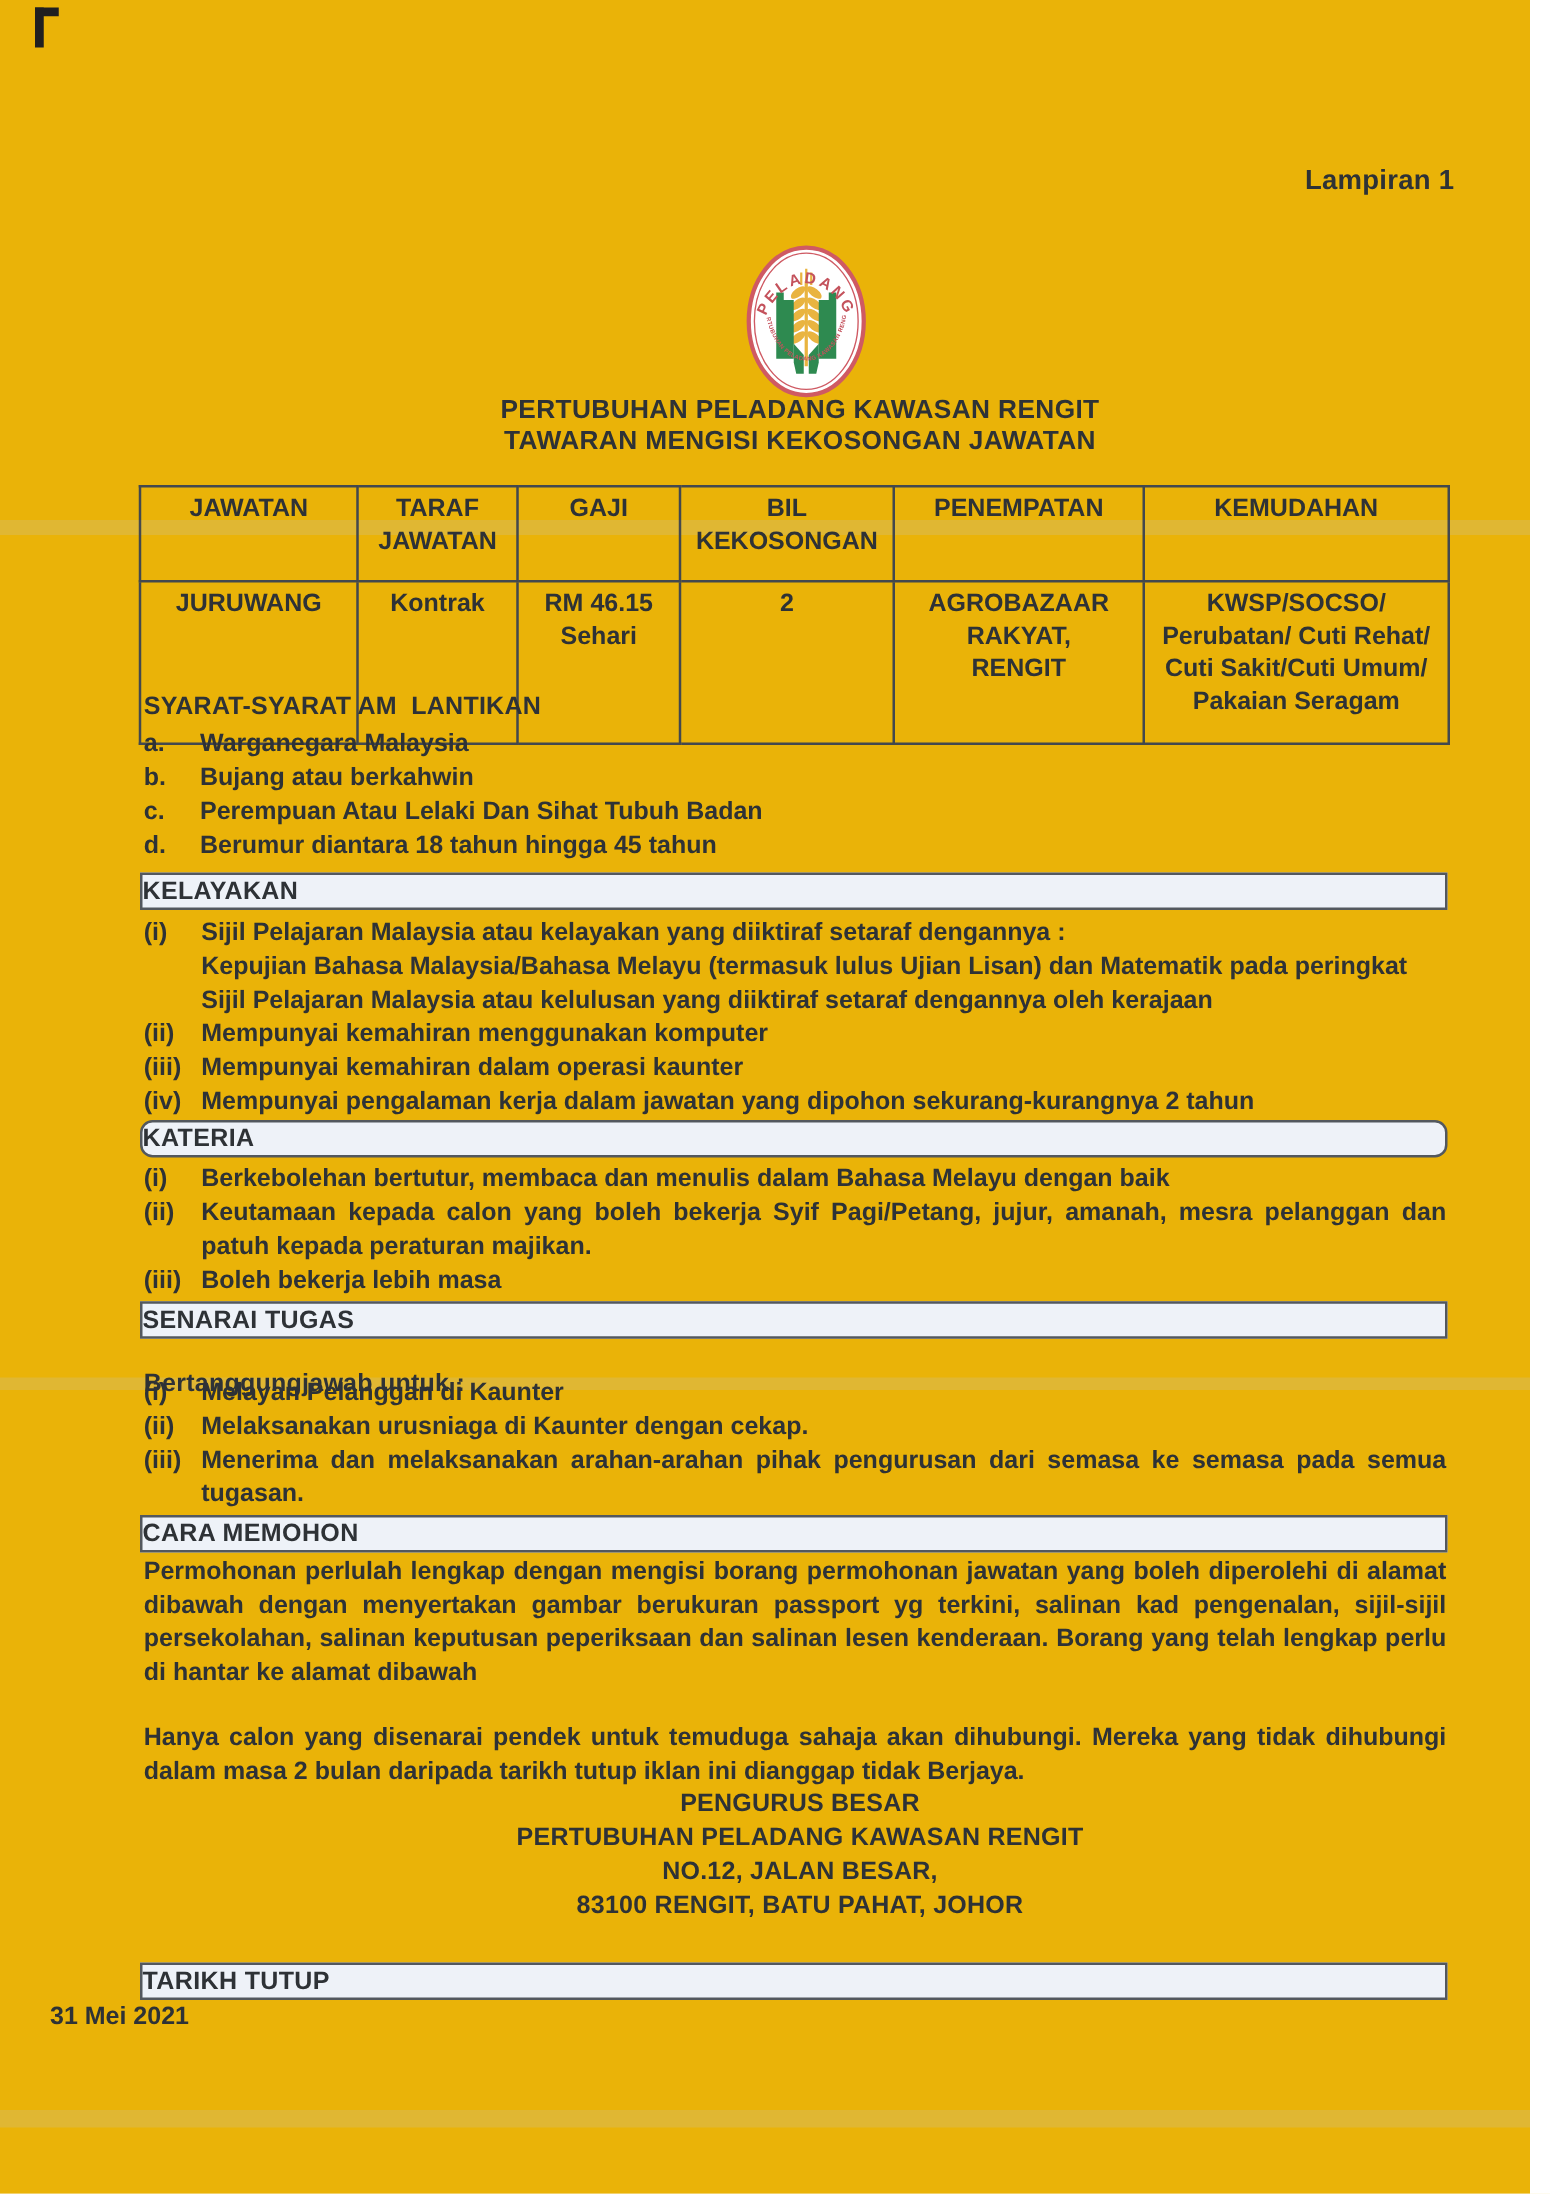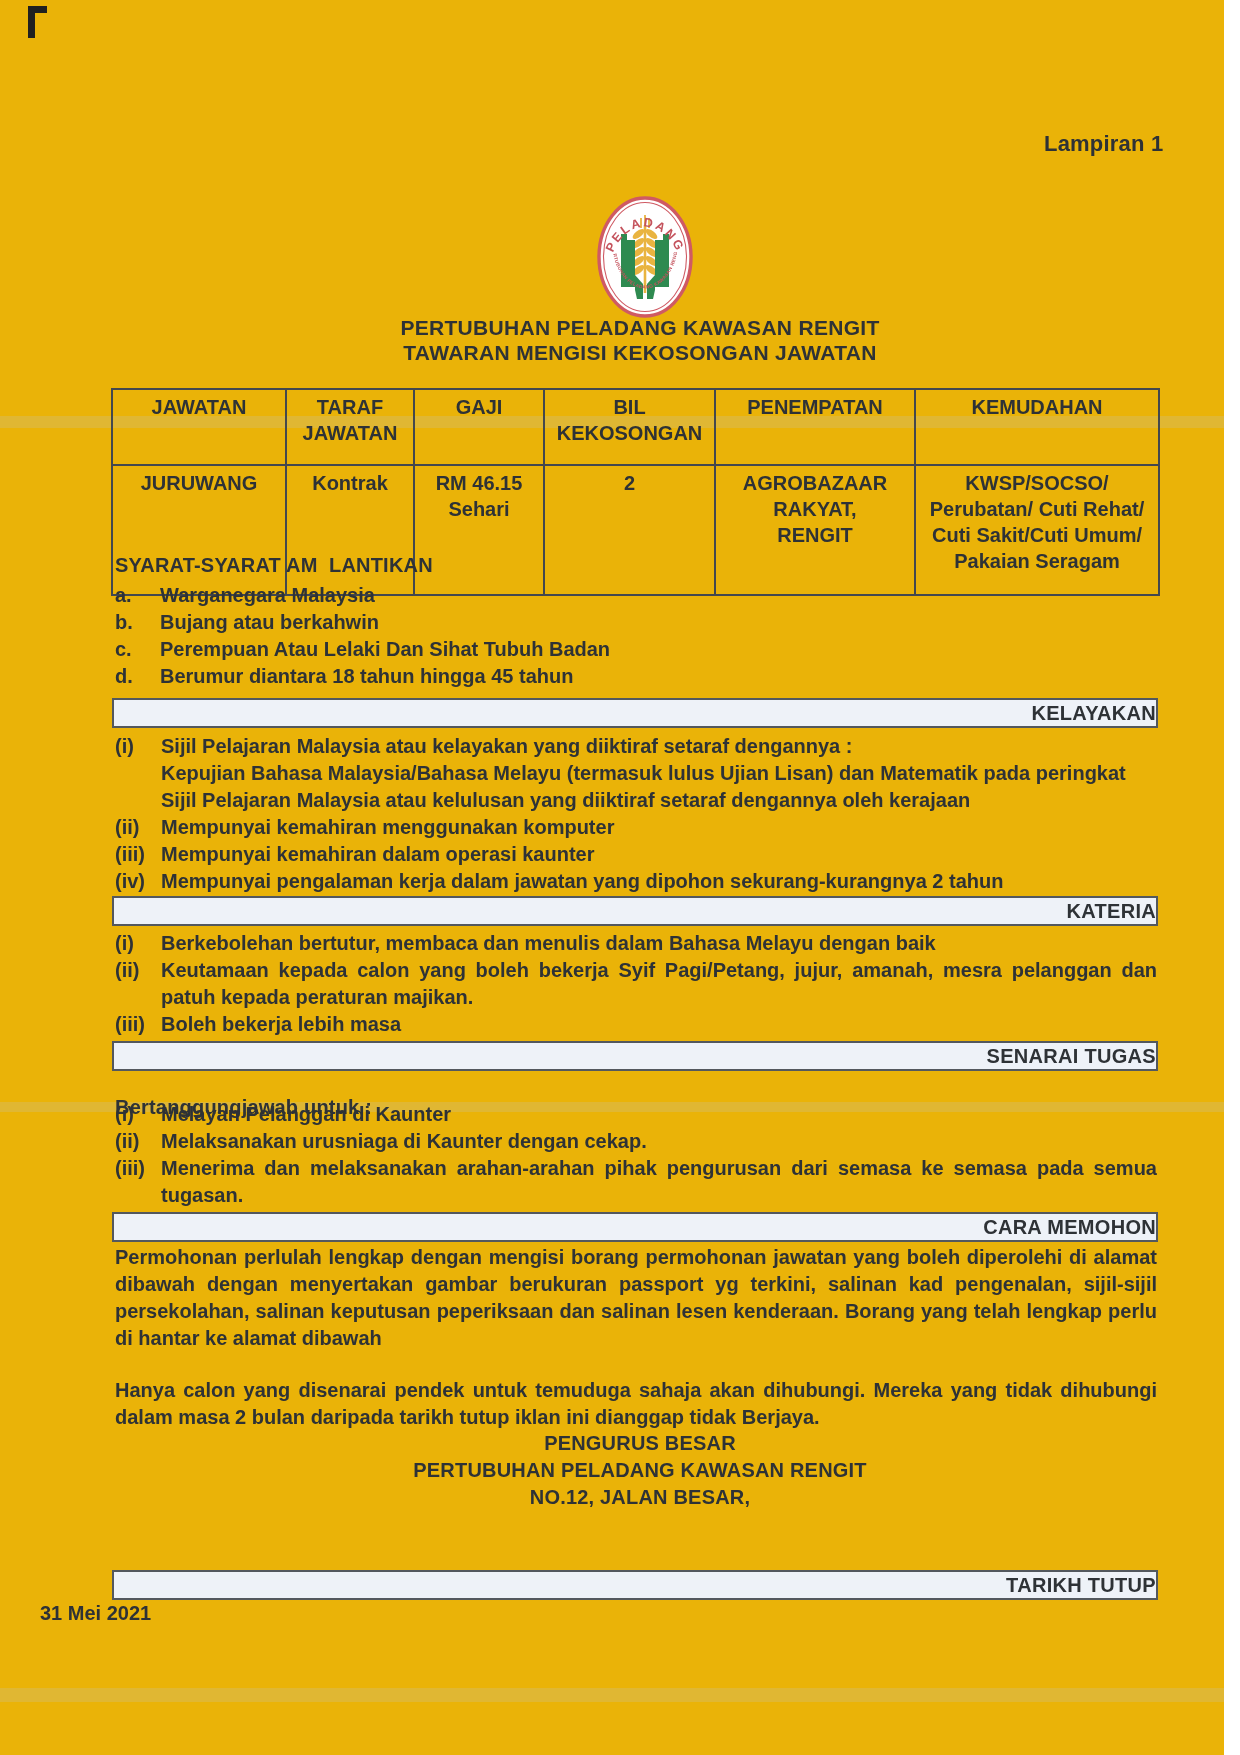--- a/index.html
+++ b/index.html
@@ -34,21 +34,21 @@
   .heading-plain { position:absolute; left:115px; font-size:20px; white-space:pre-wrap; letter-spacing:0.2px; }
 
   .list { position:absolute; left:115px; width:1042px; font-size:20px; line-height:27px; }
   .li-row { display:flex; align-items:flex-start; }
   .li-num { flex:none; width:46px; }
   .li-num.narrow { width:45px; }
   .li-text { flex:1; white-space:pre-line; }
   .li-text.justify { text-align:justify; white-space:normal; }
 
   .section-box { position:absolute; left:112px; width:1046px; height:30px; box-sizing:border-box;
-    border:2px solid #53585e; background:#eef2f8; text-align:right;
+    border:2px solid #53585e; background:#eef2f8; text-align:left;
     font-size:20px; line-height:26px; letter-spacing:0.3px; }
 
   .para { position:absolute; left:115px; width:1042px; font-size:20px; line-height:27px; text-align:justify; }
 
   .address { position:absolute; top:1430px; left:40px; width:1200px; text-align:center;
     font-size:20px; line-height:27px; letter-spacing:0.2px; }
 
   .tarikh-date { position:absolute; top:1602px; left:40px; width:1200px; text-align:left; font-size:20px; }
 </style>
 </head>
@@ -181,21 +181,21 @@
     <div class="li-row">
       <span class="li-num">(iii)</span>
       <span class="li-text">Mempunyai kemahiran dalam operasi kaunter</span>
     </div>
     <div class="li-row">
       <span class="li-num">(iv)</span>
       <span class="li-text">Mempunyai pengalaman kerja dalam jawatan yang dipohon sekurang-kurangnya 2 tahun</span>
     </div>
   </div>
 
-  <div class="section-box" style="top:896px;">KATERIA</div>
+  <div class="section-box" style="top:896px;border-radius:10px;">KATERIA</div>
   <div class="list" style="top:930px;">
     <div class="li-row">
       <span class="li-num">(i)</span>
       <span class="li-text">Berkebolehan bertutur, membaca dan menulis dalam Bahasa Melayu dengan baik</span>
     </div>
     <div class="li-row">
       <span class="li-num">(ii)</span>
       <span class="li-text justify">Keutamaan kepada calon yang boleh bekerja Syif Pagi/Petang, jujur, amanah, mesra pelanggan dan patuh kepada peraturan majikan.</span>
     </div>
     <div class="li-row">
@@ -222,18 +222,19 @@
   </div>
 
   <div class="section-box" style="top:1212px;">CARA MEMOHON</div>
   <div class="para" style="top:1244px;">Permohonan perlulah lengkap dengan mengisi borang permohonan jawatan yang boleh diperolehi di alamat dibawah dengan menyertakan gambar berukuran passport yg terkini, salinan kad pengenalan, sijil-sijil persekolahan, salinan keputusan peperiksaan dan salinan lesen kenderaan. Borang yang telah lengkap perlu di hantar ke alamat dibawah</div>
   <div class="para" style="top:1377px;">Hanya calon yang disenarai pendek untuk temuduga sahaja akan dihubungi. Mereka yang tidak dihubungi dalam masa 2 bulan daripada tarikh tutup iklan ini dianggap tidak Berjaya.</div>
 
   <div class="address">
     <div>PENGURUS BESAR</div>
     <div>PERTUBUHAN PELADANG KAWASAN RENGIT</div>
     <div>NO.12, JALAN BESAR,</div>
+    <div>83100 RENGIT, BATU PAHAT, JOHOR</div>
   </div>
 
   <div class="section-box" style="top:1570px;">TARIKH TUTUP</div>
   <div class="tarikh-date">31 Mei 2021</div>
 
 </div>
 
 </body></html>

